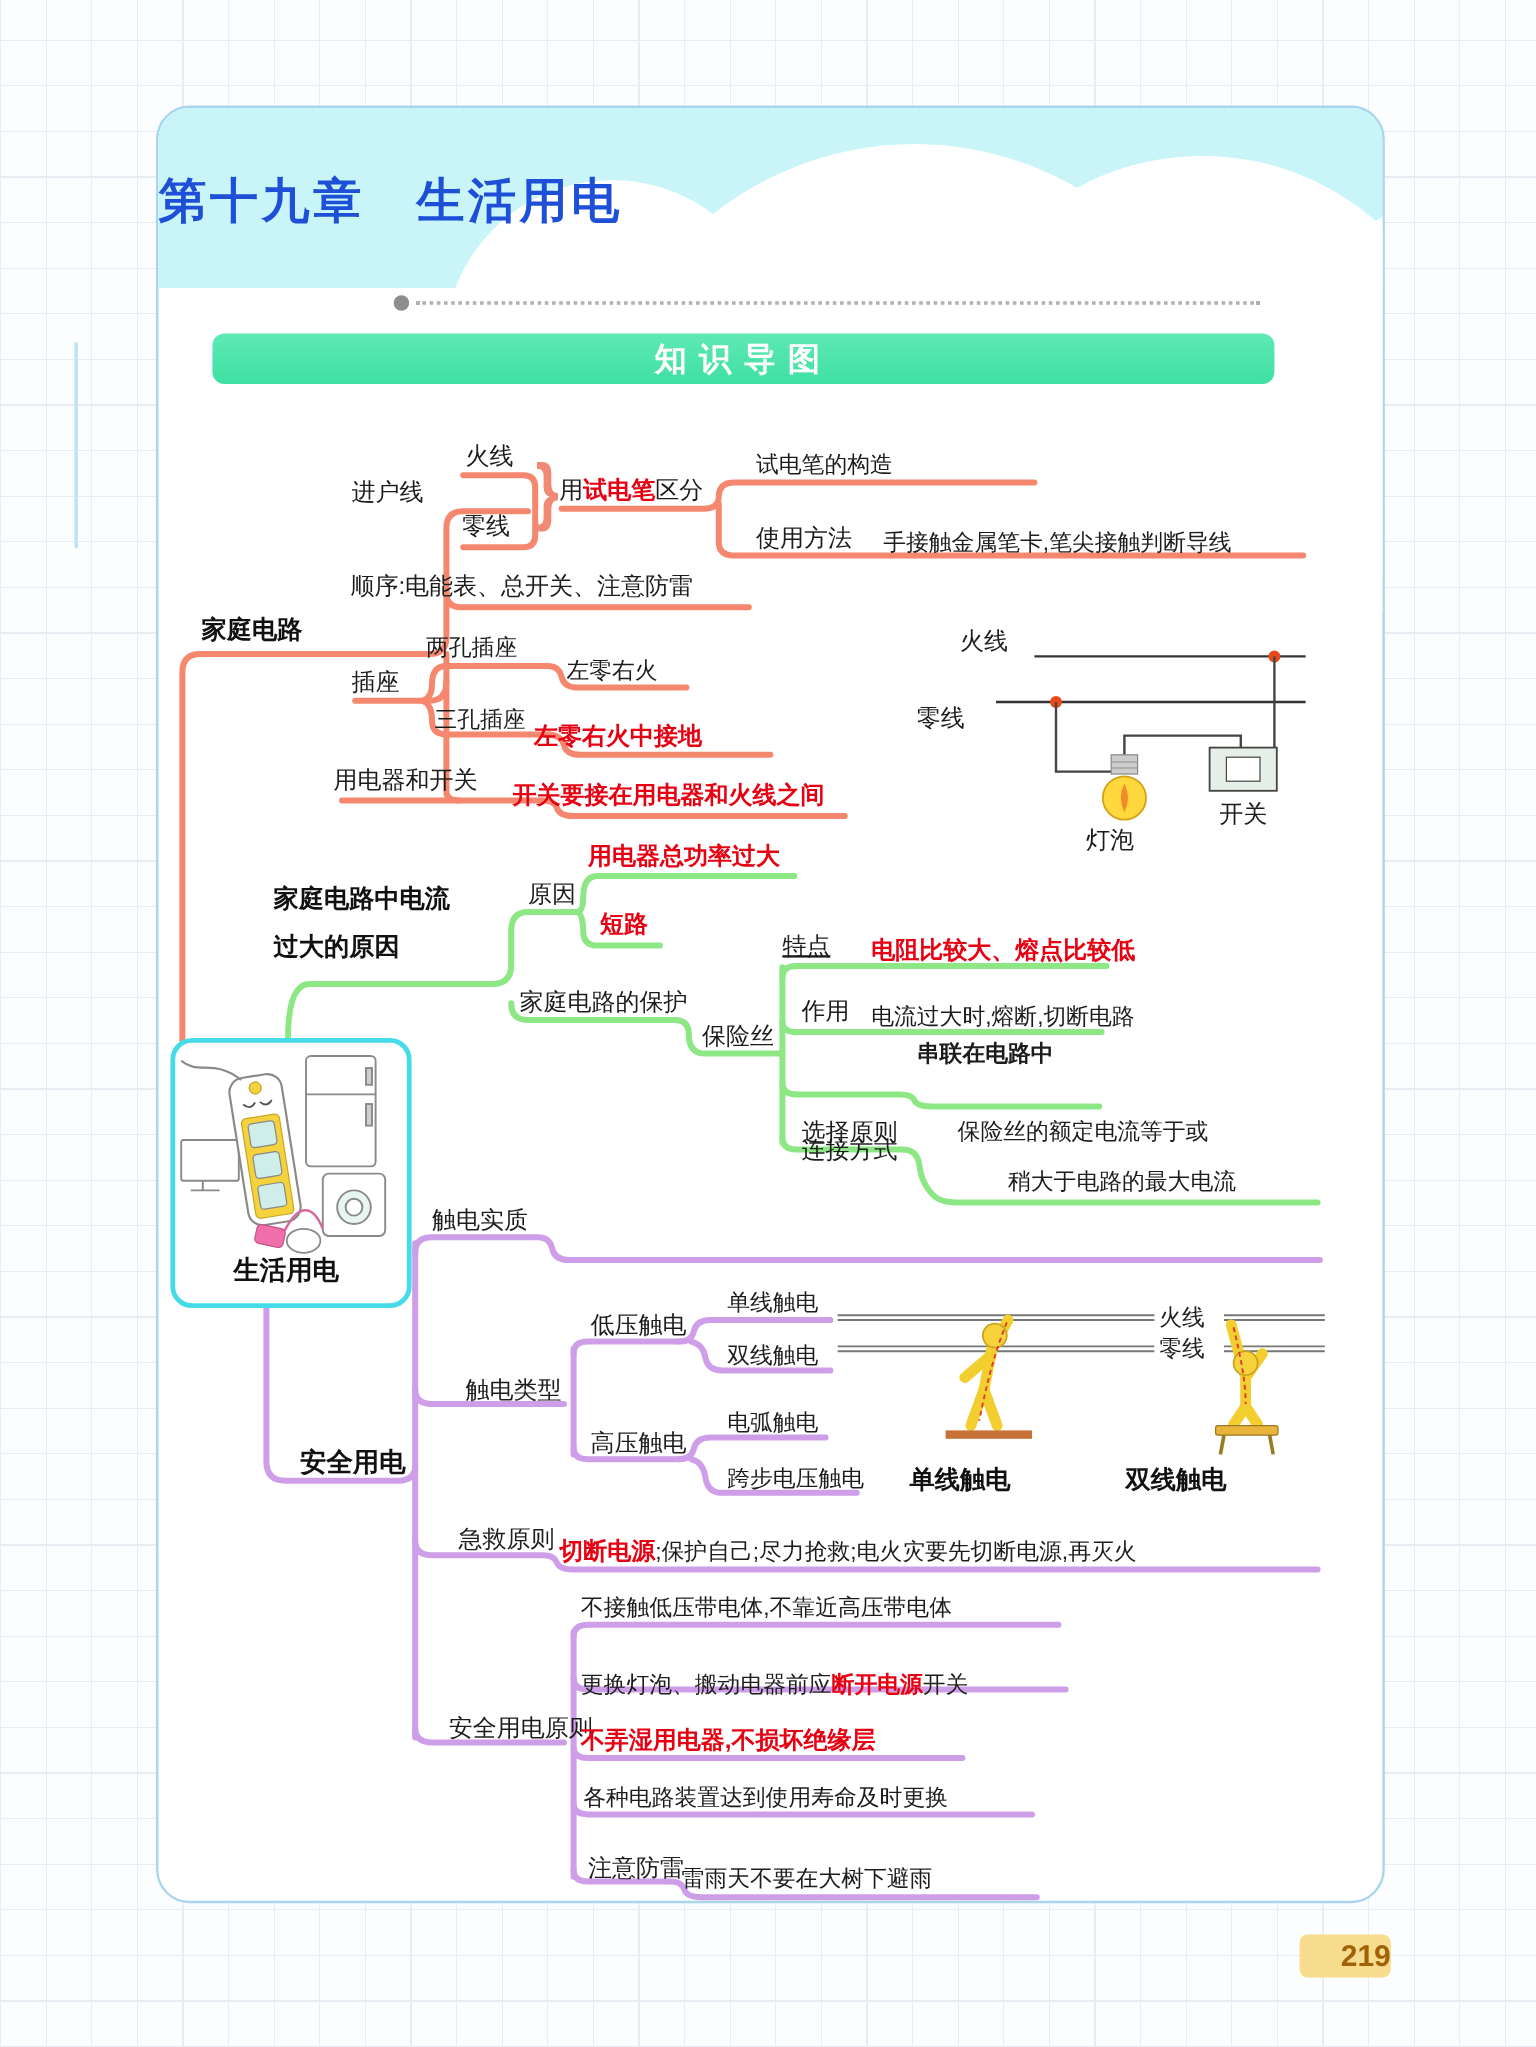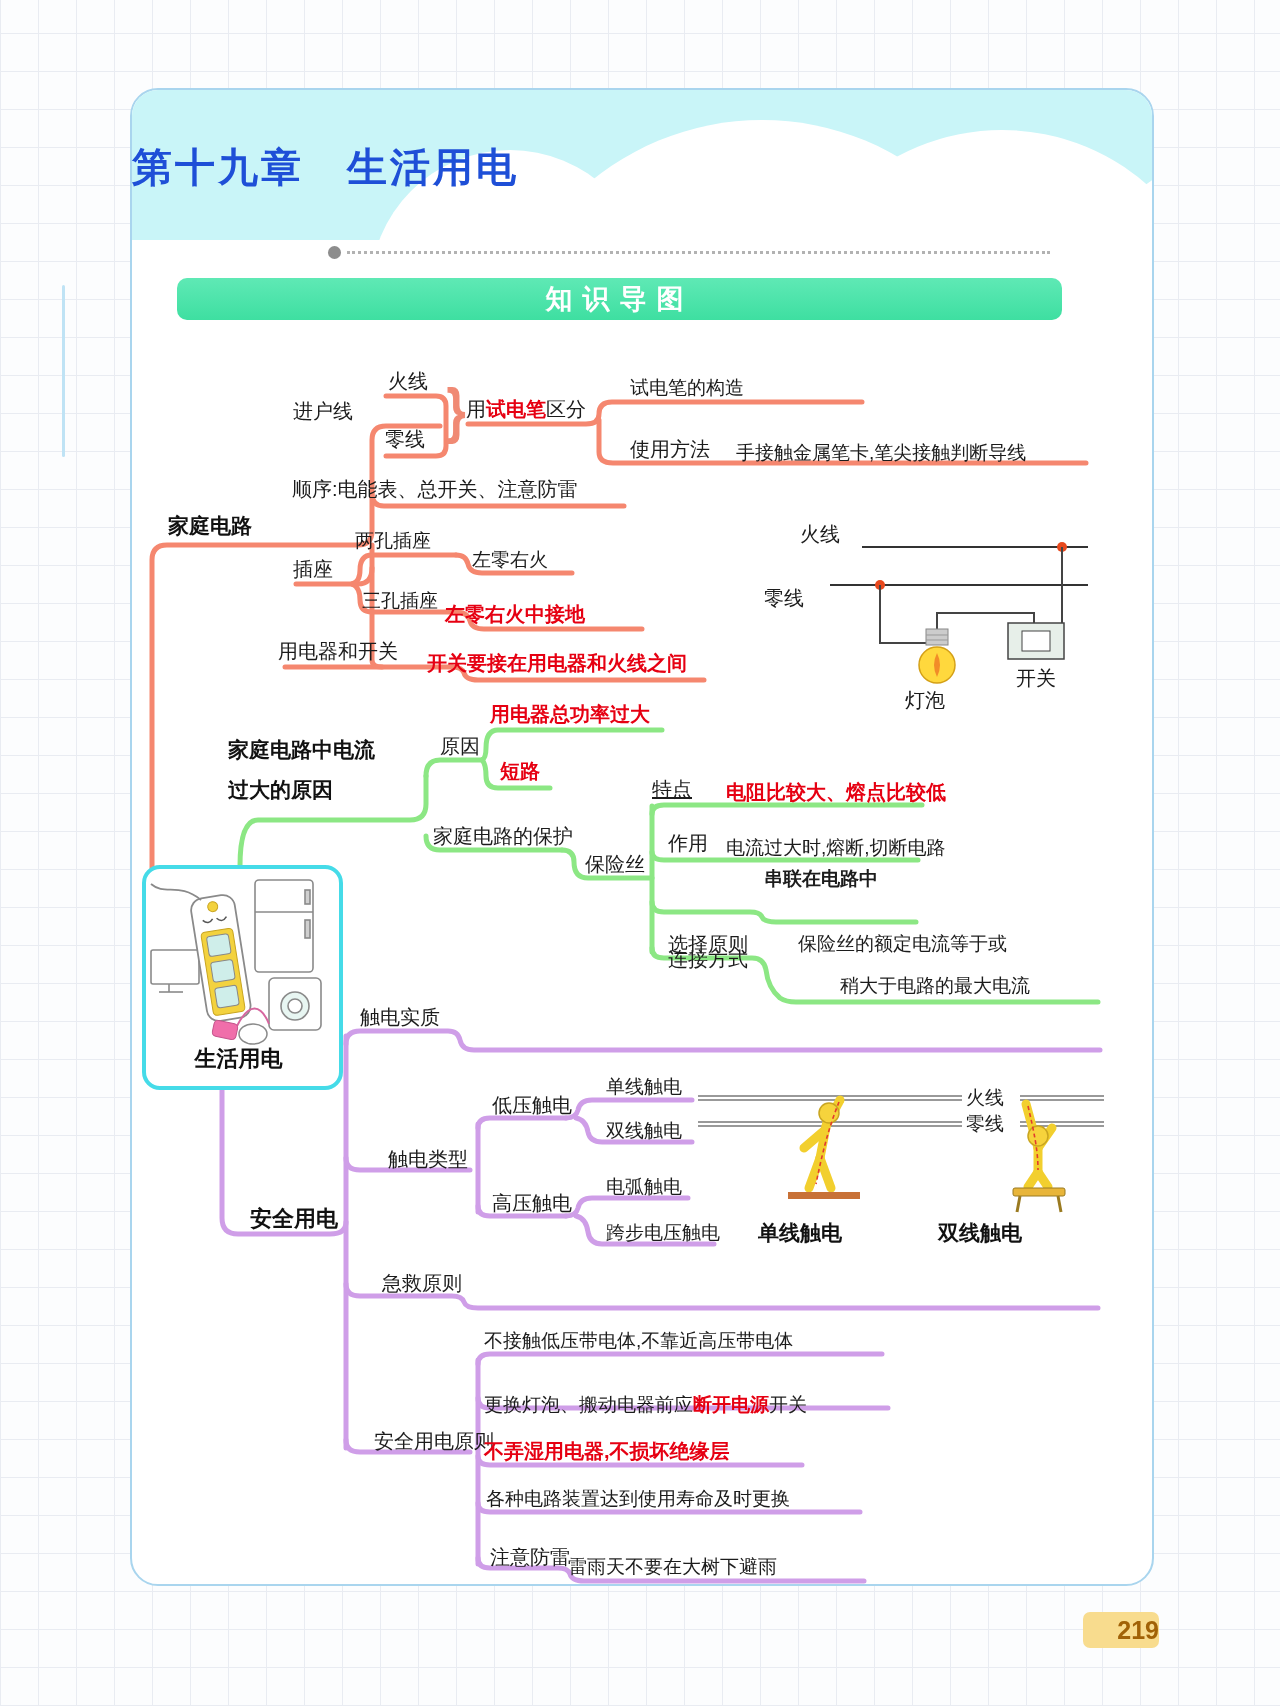--- a/index.html
+++ b/index.html
@@ -205,20 +205,21 @@
   <div class="lbl node" style="left:250px;top:1206px;font-size:22px;">安全用电</div>
   <div class="lbl s20" style="left:360px;top:1006px;">触电实质</div>
   <div class="lbl s20" style="left:388px;top:1148px;">触电类型</div>
   <div class="lbl s20" style="left:492px;top:1094px;">低压触电</div>
   <div class="lbl" style="left:606px;top:1076px;">单线触电</div>
   <div class="lbl" style="left:606px;top:1120px;">双线触电</div>
   <div class="lbl s20" style="left:492px;top:1192px;">高压触电</div>
   <div class="lbl" style="left:606px;top:1176px;">电弧触电</div>
   <div class="lbl" style="left:606px;top:1222px;">跨步电压触电</div>
   <div class="lbl s20" style="left:382px;top:1272px;">急救原则</div>
+  <div class="lbl" style="left:466px;top:1282px;"><span class="redpart" style="font-size:20px;">切断电源</span><span>;保护自己;尽力抢救;电火灾要先切断电源,再灭火</span></div>
   <div class="lbl" style="left:484px;top:1330px;">不接触低压带电体,不靠近高压带电体</div>
   <div class="lbl" style="left:484px;top:1384px;margin-top:10px;"><span>更换灯泡、搬动电器前应</span><span class="redpart">断开电源</span><span>开关</span></div>
   <div class="lbl s20" style="left:374px;top:1430px;">安全用电原则</div>
   <div class="lbl red" style="left:484px;top:1440px;">不弄湿用电器,不损坏绝缘层</div>
   <div class="lbl" style="left:486px;top:1488px;">各种电路装置达到使用寿命及时更换</div>
   <div class="lbl s20" style="left:490px;top:1546px;">注意防雷</div>
   <div class="lbl" style="left:568px;top:1556px;">雷雨天不要在大树下避雨</div>
 
   <svg class="wires" style="left:690px;top:1060px;" width="420" height="200" viewBox="0 0 420 200">
     <g stroke="#777" stroke-width="1.6">

